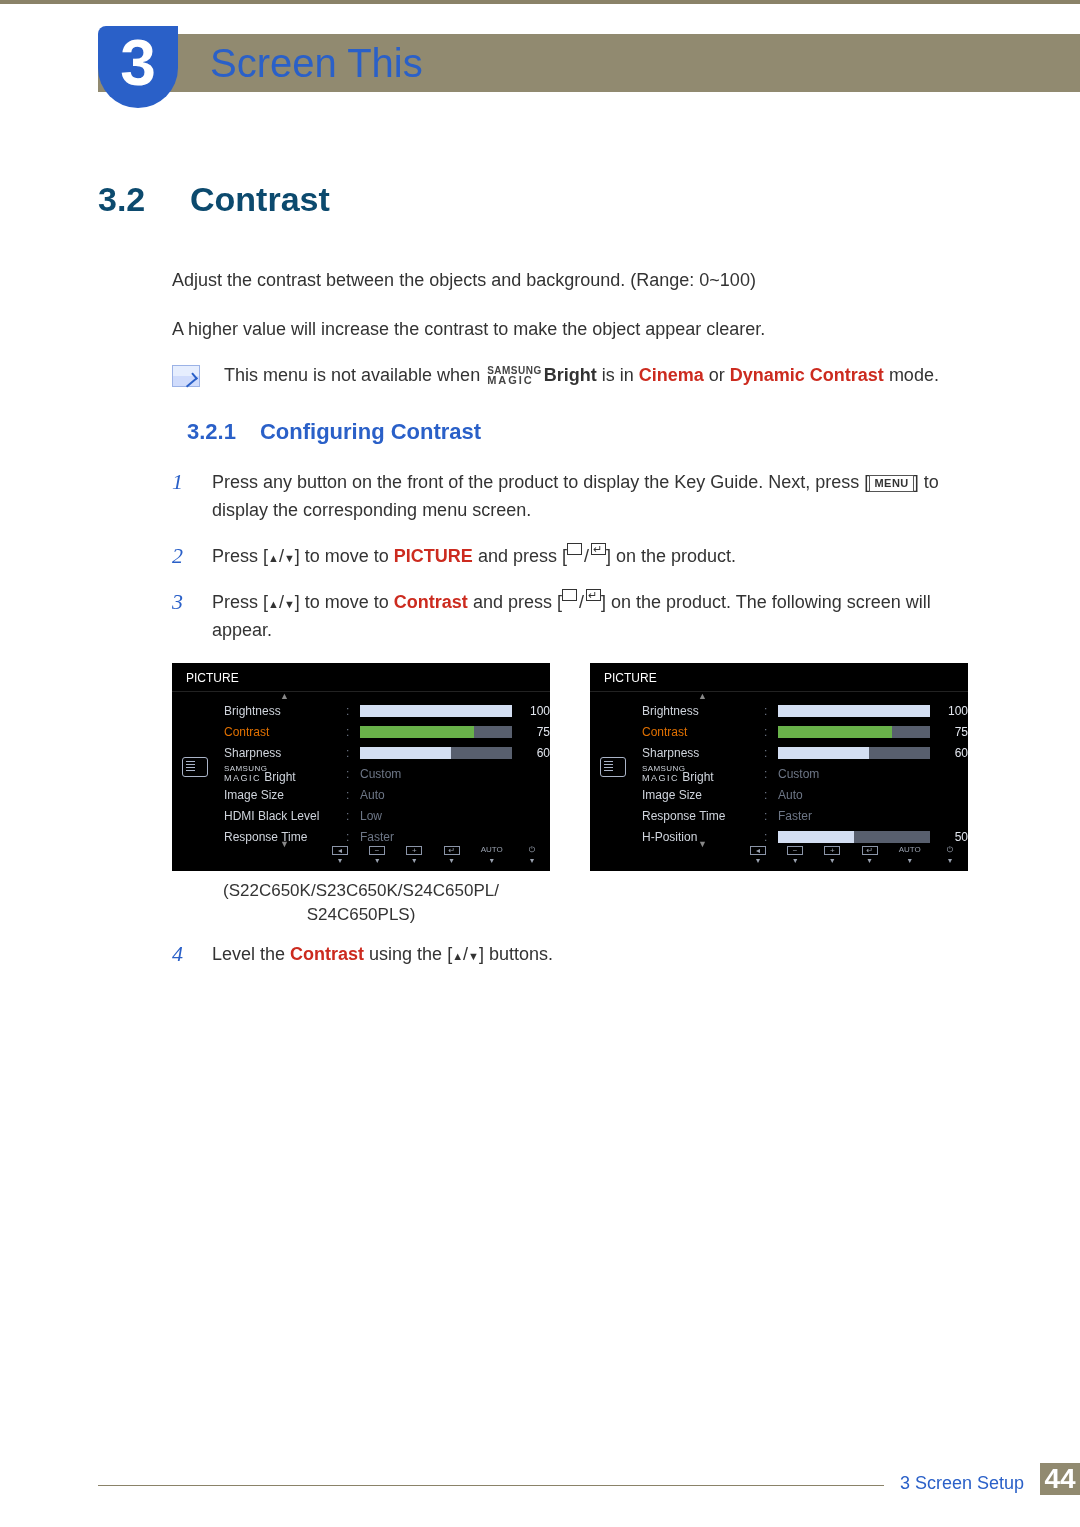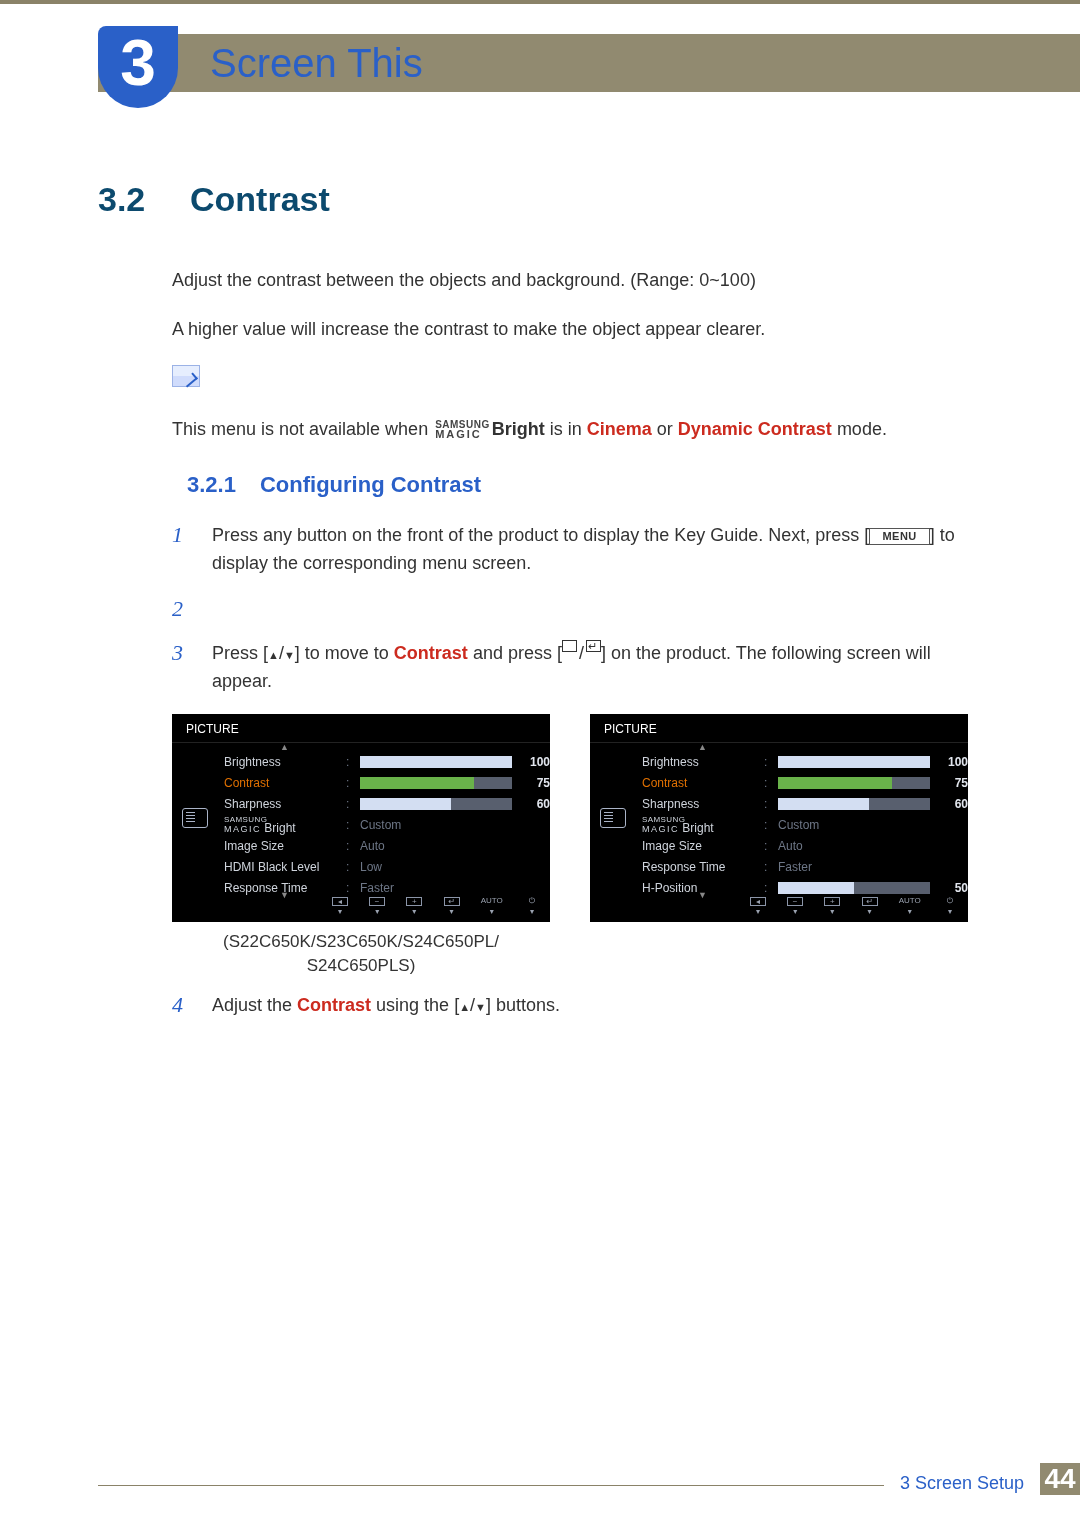--- a/index.html
+++ b/index.html
@@ -67,24 +67,23 @@
     color: #0c4a6e;
     font-size: 34px;
     font-weight: bold;
     margin-bottom: 48px;
   }
   .sec-num { min-width: 56px; }
   .body-col { margin-left: 74px; }
   .para { margin-bottom: 22px; line-height: 1.5; }
   .note-row {
     display: flex;
-    gap: 32px;
+    gap: 24px;
     margin: 14px 0 32px 0;
     align-items: flex-start;
-    flex-direction: column;
   }
   .note-icon {
     width: 28px; height: 22px;
     background: linear-gradient(#e6eefe 50%, #d0dcfc 50%);
     border: 1px solid #9bb2e6;
     position: relative;
   }
   .note-icon::after {
     content: "";
     position: absolute;
@@ -114,21 +113,21 @@
     color: #2a60c8;
     font-family: Georgia, 'Times New Roman', serif;
     font-style: italic;
     font-size: 22px;
     font-weight: normal;
     line-height: 1.2;
   }
   .menu-chip {
     display:inline-block;
     border:1px solid #555;
-    padding:0 12px;
+    padding:0 4px;
     font-size:11px;
     font-weight:bold;
     letter-spacing:0.5px;
     vertical-align: middle;
     line-height: 15px;
   }
   .tri-up::before { content:"▲"; font-size:11px; }
   .tri-dn::before { content:"▼"; font-size:11px; }
   .sqr-e {
     display:inline-flex; gap:2px; vertical-align:middle;
@@ -187,21 +186,21 @@
   .osd-list .bar { flex:1; display:flex; align-items:center; gap:8px;}
   .osd-list .track {
     height:12px; flex:1;
     background:#585f6e;
     position:relative;
   }
   .osd-list .fill {
     position:absolute; left:0; top:0; bottom:0;
     background:#d3def2;
   }
-  .osd-list .num { width: 30px; text-align:right; color:#e2e6ee; font-size:12px;font-weight:bold;}
+  .osd-list .num { width: 30px; text-align:right; color:#e2e6ee; font-size:12px;}
   .osd-list li.hl .lbl { color:#e07000; }
   .osd-list li.hl .fill { background:#69b24a; }
   .osd-arrows {
     position:absolute;
     left: 108px;
     top: 28px;
     color:#888;
     font-size:9px;
   }
   .osd-arrows.dn { top: 176px; }
@@ -290,20 +289,23 @@
 
     <ol class="ol">
       <li>
         <span class="num">1</span>
         <span>
           <span>Press any button on the front of the product to display the Key Guide. Next, press [</span><span class="menu-chip">MENU</span><span>] to display the corresponding menu screen.</span>
         </span>
       </li>
       <li>
         <span class="num">2</span>
+        <span>
+          <span>Press [</span><span class="tri-up"></span>/<span class="tri-dn"></span><span>] to move to </span><span class="red-bold">PICTURE</span><span> and press [</span><span class="sqr-e"><span></span>/<span class="rt"></span></span><span>] on the product.</span>
+        </span>
       </li>
       <li>
         <span class="num">3</span>
         <span>
           <span>Press [</span><span class="tri-up"></span>/<span class="tri-dn"></span><span>] to move to </span><span class="red-bold">Contrast</span><span> and press [</span><span class="sqr-e"><span></span>/<span class="rt"></span></span><span>] on the product. The following screen will appear.</span>
         </span>
       </li>
     </ol>
 
     <div class="osd-row">
@@ -487,21 +489,21 @@
               </span>
           </div>
         </div>
       </div>
     </div>
 
     <ol class="ol" style="margin-top:14px;">
       <li>
         <span class="num">4</span>
         <span>
-          <span>Adjust the </span><span class="red-bold">Contrast</span><span> using the [</span><span class="tri-up"></span>/<span class="tri-dn"></span><span>] buttons.</span>
+          <span>Level the </span><span class="red-bold">Contrast</span><span> using the [</span><span class="tri-up"></span>/<span class="tri-dn"></span><span>] buttons.</span>
         </span>
       </li>
     </ol>
 
   </div>
 </div>
 
 <div class="footer">
   <div class="footer-line"></div>
   <div class="footer-right">

